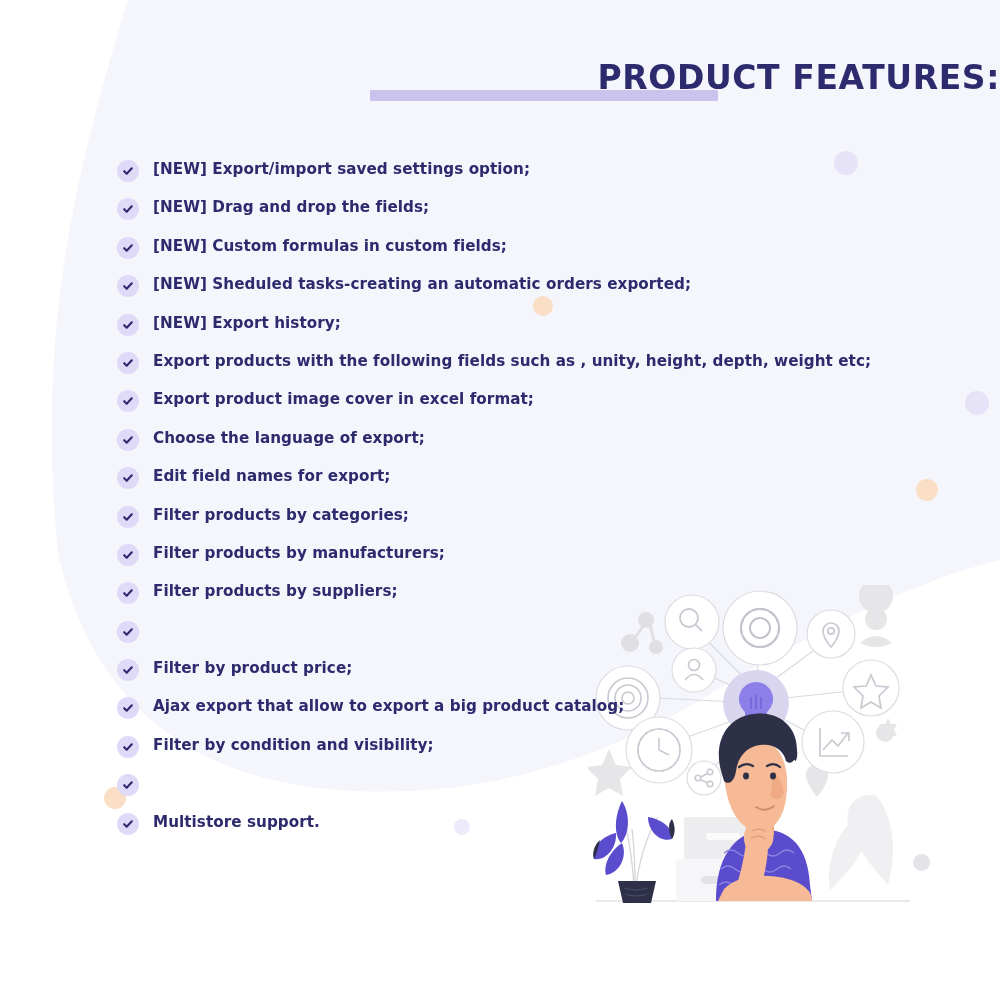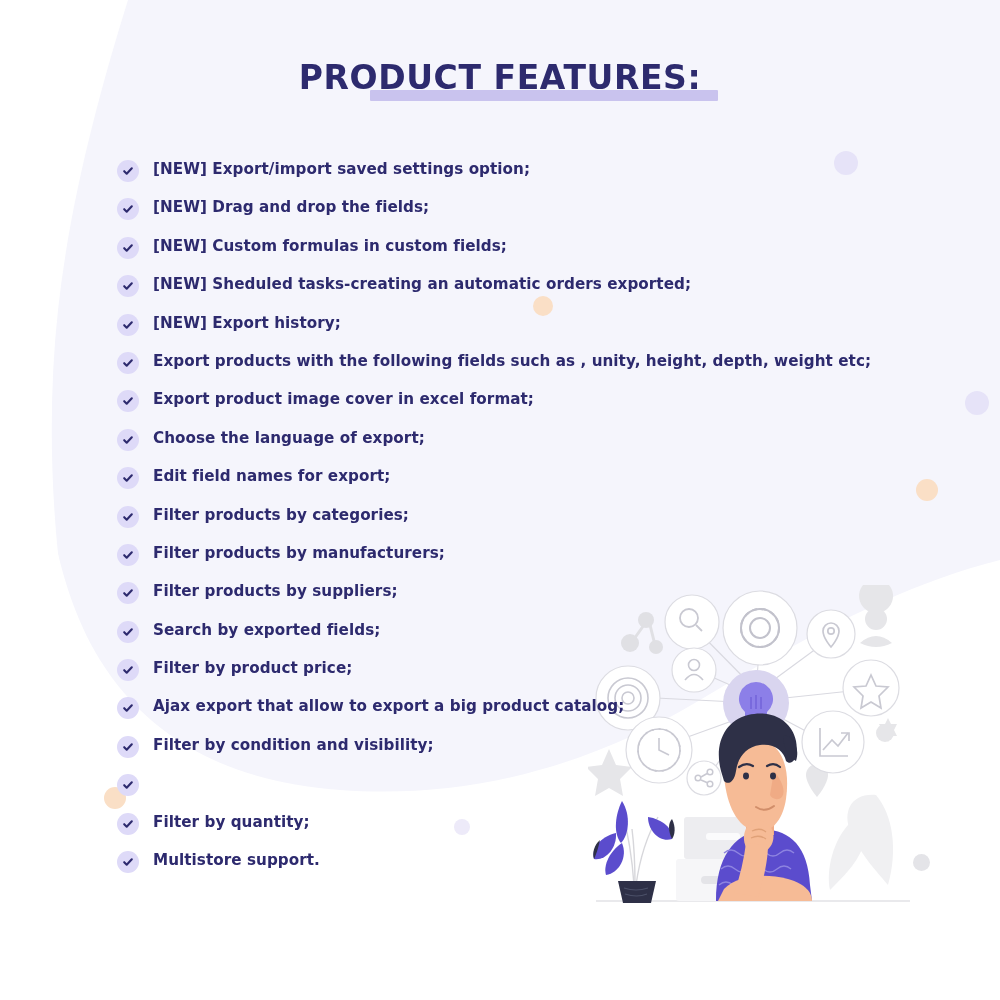--- a/index.html
+++ b/index.html
@@ -12,21 +12,21 @@
   }
 
   
   #bg-layer { position:absolute; inset:0; width:1000px; height:1000px; z-index:0; }
 
   .deco-dot { position:absolute; border-radius:50%; z-index:1; }
 
   
   #title-block {
     position:absolute; top:58px; left:0; width:1000px;
-    text-align:center; z-index:5;
+    text-align:right; z-index:5;
   }
   #title-highlight {
     position:absolute; left:370px; top:32px; width:348px; height:11px;
     background:#c9c3ee; z-index:-1; border-radius:1px;
   }
   #page-title {
     display:inline-block; position:relative;
     font-size:33px; font-weight:bold; letter-spacing:0.6px;
     color:#2d2a6e; font-family:"DejaVu Sans", sans-serif;
   }
@@ -188,21 +188,20 @@
         </svg>
       </span>
       <span class="feature-text">Filter products by suppliers;</span>
     </div>
     <div class="feature-row">
       <span class="check-badge">
         <svg width="12" height="12" viewBox="0 0 12 12">
           <path d="M2.2 6.2 L4.7 8.7 L9.8 3.3" stroke="#2d2a6e" stroke-width="2.1" fill="none" stroke-linecap="round" stroke-linejoin="round"></path>
         </svg>
       </span>
-      <span class="feature-text">Search by exported fields;</span>
     </div>
     <div class="feature-row">
       <span class="check-badge">
         <svg width="12" height="12" viewBox="0 0 12 12">
           <path d="M2.2 6.2 L4.7 8.7 L9.8 3.3" stroke="#2d2a6e" stroke-width="2.1" fill="none" stroke-linecap="round" stroke-linejoin="round"></path>
         </svg>
       </span>
       <span class="feature-text">Filter by product price;</span>
     </div>
     <div class="feature-row">
@@ -220,28 +219,20 @@
         </svg>
       </span>
       <span class="feature-text">Filter by condition and visibility;</span>
     </div>
     <div class="feature-row">
       <span class="check-badge">
         <svg width="12" height="12" viewBox="0 0 12 12">
           <path d="M2.2 6.2 L4.7 8.7 L9.8 3.3" stroke="#2d2a6e" stroke-width="2.1" fill="none" stroke-linecap="round" stroke-linejoin="round"></path>
         </svg>
       </span>
-    </div>
-    <div class="feature-row">
-      <span class="check-badge">
-        <svg width="12" height="12" viewBox="0 0 12 12">
-          <path d="M2.2 6.2 L4.7 8.7 L9.8 3.3" stroke="#2d2a6e" stroke-width="2.1" fill="none" stroke-linecap="round" stroke-linejoin="round"></path>
-        </svg>
-      </span>
-      <span class="feature-text">Filter by quantity;</span>
     </div>
     <div class="feature-row">
       <span class="check-badge">
         <svg width="12" height="12" viewBox="0 0 12 12">
           <path d="M2.2 6.2 L4.7 8.7 L9.8 3.3" stroke="#2d2a6e" stroke-width="2.1" fill="none" stroke-linecap="round" stroke-linejoin="round"></path>
         </svg>
       </span>
       <span class="feature-text">Multistore support.</span>
     </div>
   </div>

